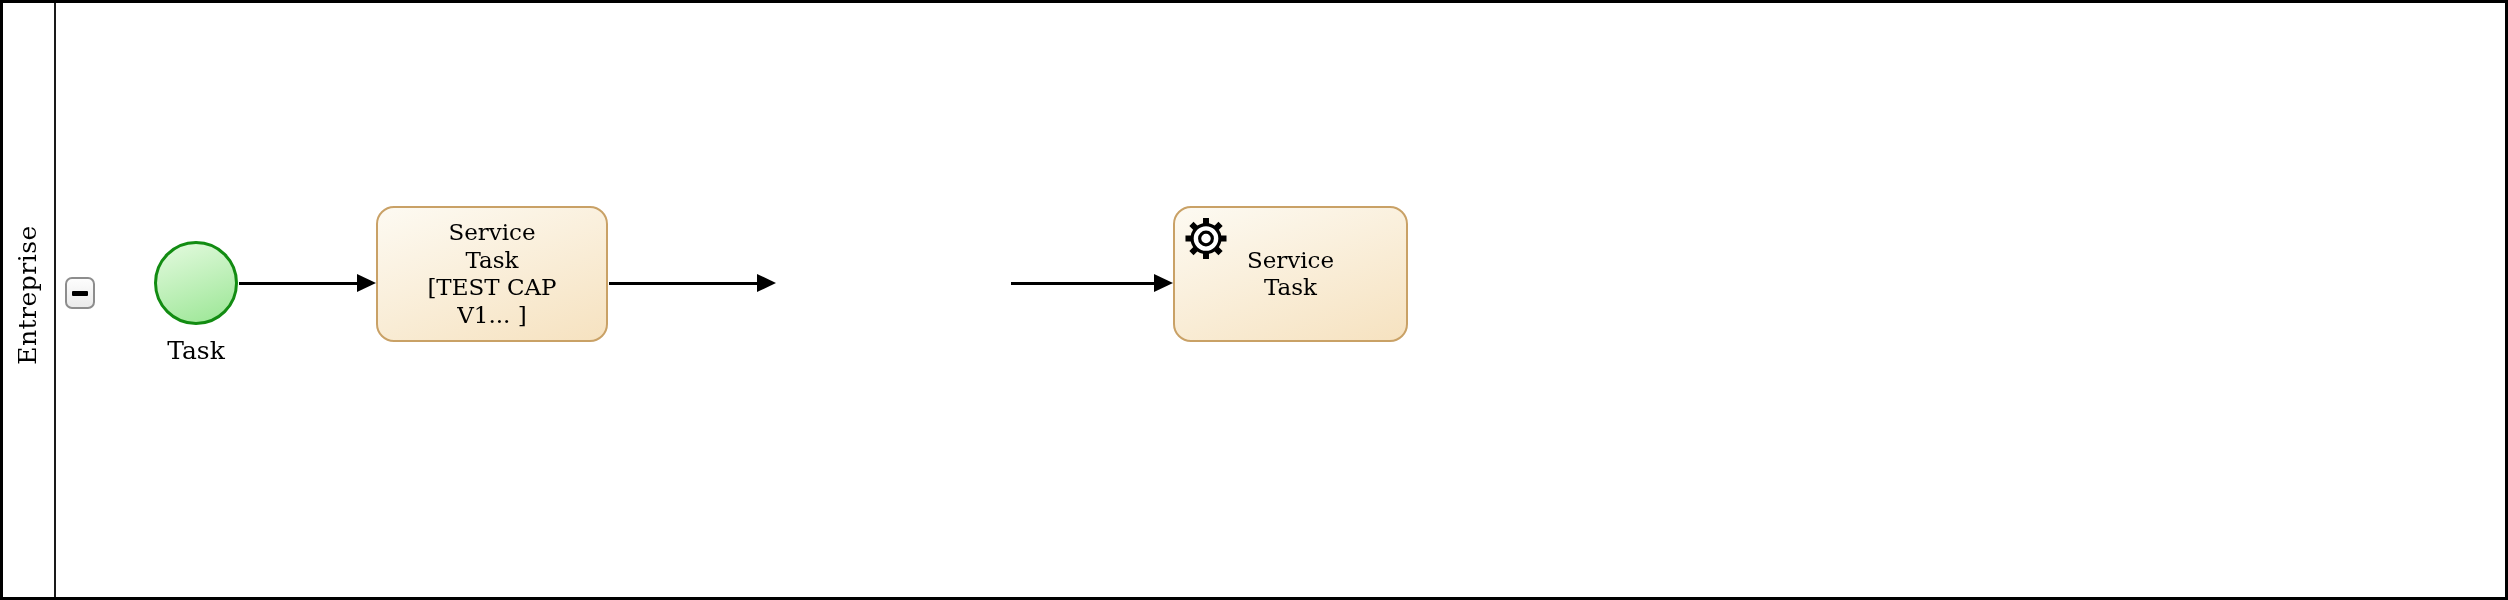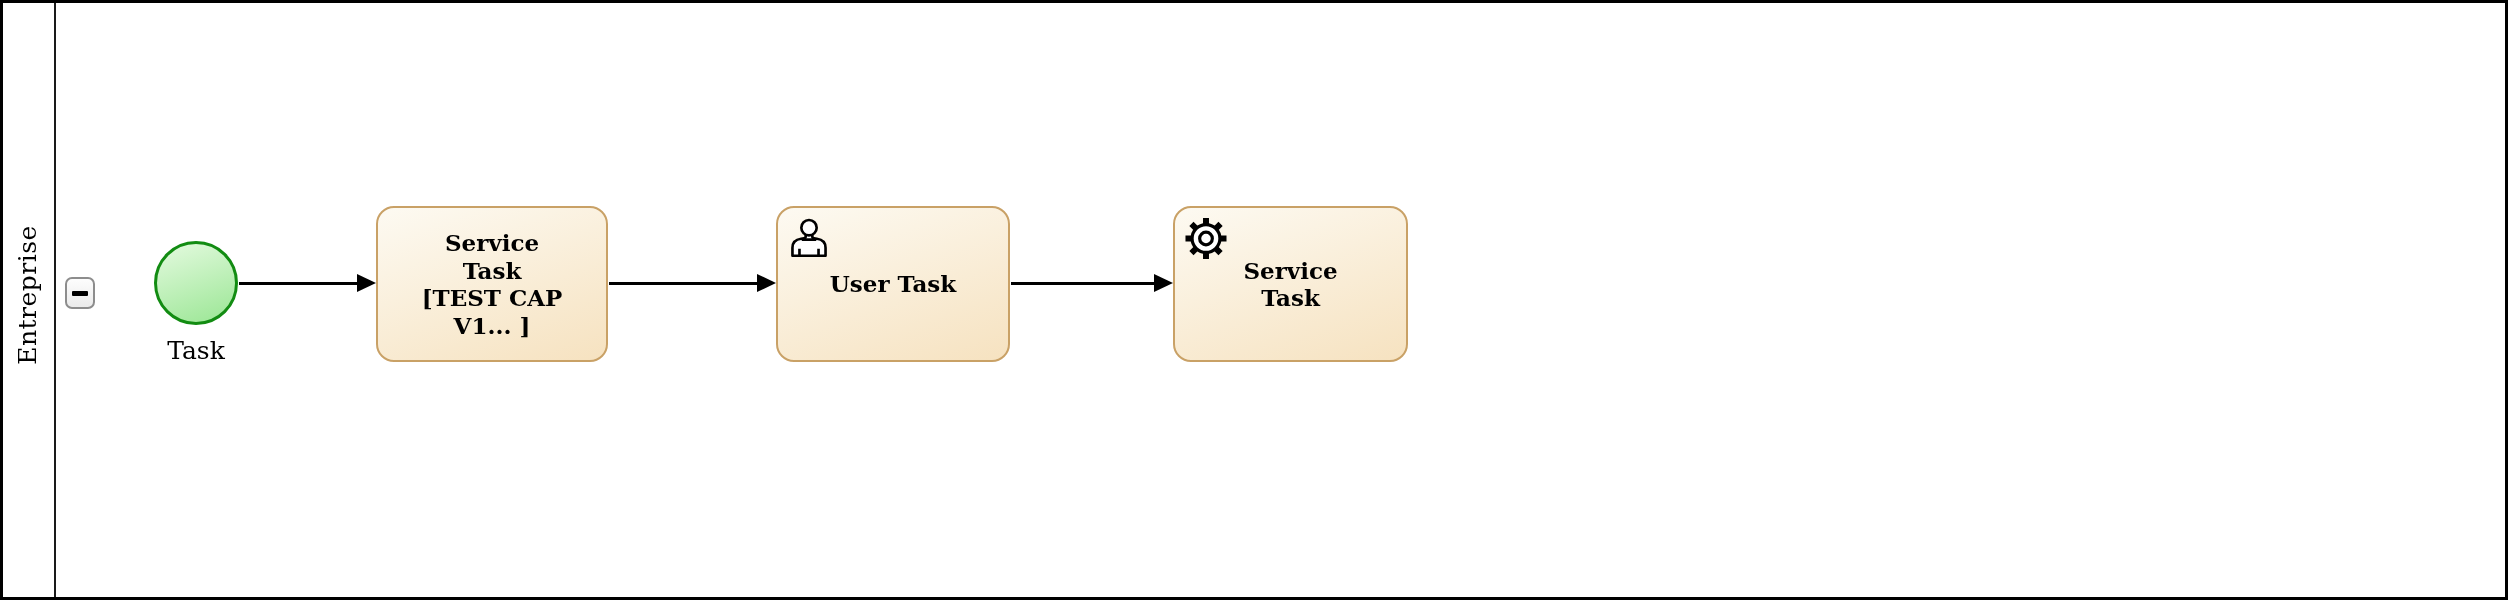--- a/index.html
+++ b/index.html
@@ -72,25 +72,25 @@
     width: 140px;
     text-align: center;
     font-size: 25px;
     color: #000000;
   }
 
   
   .task {
     position: absolute;
     top: 203px;
-    height: 156px;
+    height: 136px;
     border: 2px solid #c9a166;
     border-radius: 18px;
     background: linear-gradient(160deg, #fdfaf2 0%, #f6e2c0 100%);
-    display: flex; align-items: center; justify-content: center; font-weight: bold;
+    display: flex; align-items: center; justify-content: center;
   }
   .task-1 { left: 373px;  width: 232px; }
   .task-2 { left: 773px;  width: 234px; }
   .task-3 { left: 1170px; width: 235px; }
   .task-label {
     text-align: center;
     white-space: pre-line;
     font-size: 23px;
     line-height: 27.5px;
     color: #000000;
@@ -148,30 +148,20 @@
     <span class="flow-head"></span>
   </div>
 
   <div class="task task-1">
     <div class="task-label">Service
 Task
 [TEST CAP
 V1... ]</div>
   </div>
 
-  <div class="task task-2">
-    <svg class="task-icon" viewBox="0 0 34 34">
-      <g fill="#ffffff" stroke="#000000" stroke-width="2" stroke-linejoin="round">
-        <path d="M4.5 30 V24 c0-4 2.8-6.3 6.5-6.8 l2.2-.3 c.8-.1 1.3-.6 1.3-1.4 v-1.9 h5 v1.9 c0 .8 .5 1.3 1.3 1.4 l2.2 .3 c3.7 .5 6.5 2.8 6.5 6.8 v6 z"></path>
-        <circle cx="17" cy="8.8" r="5.8"></circle>
-      </g>
-      <path d="M9.8 30 v-5.2 M24.2 30 v-5.2 M11.5 17.8 h11" stroke="#000000" stroke-width="2" fill="none"></path>
-    </svg>
-    <div class="task-label">User Task</div>
-  </div>
 
   <div class="task task-3">
     <svg class="task-icon" viewBox="0 0 34 34">
       <g stroke="#000000" stroke-width="4.5">
         <path d="M17 17 L17 1.5 M17 17 L17 32.5 M17 17 L1.5 17 M17 17 L32.5 17 M17 17 L6 6 M17 17 L28 28 M17 17 L28 6 M17 17 L6 28"></path>
       </g>
       <circle cx="17" cy="17" r="10.5" fill="#ffffff" stroke="#000000" stroke-width="2.4"></circle>
       <circle cx="17" cy="17" r="4.8" fill="#ffffff" stroke="#000000" stroke-width="2.4"></circle>
     </svg>
     <div class="task-label">Service

